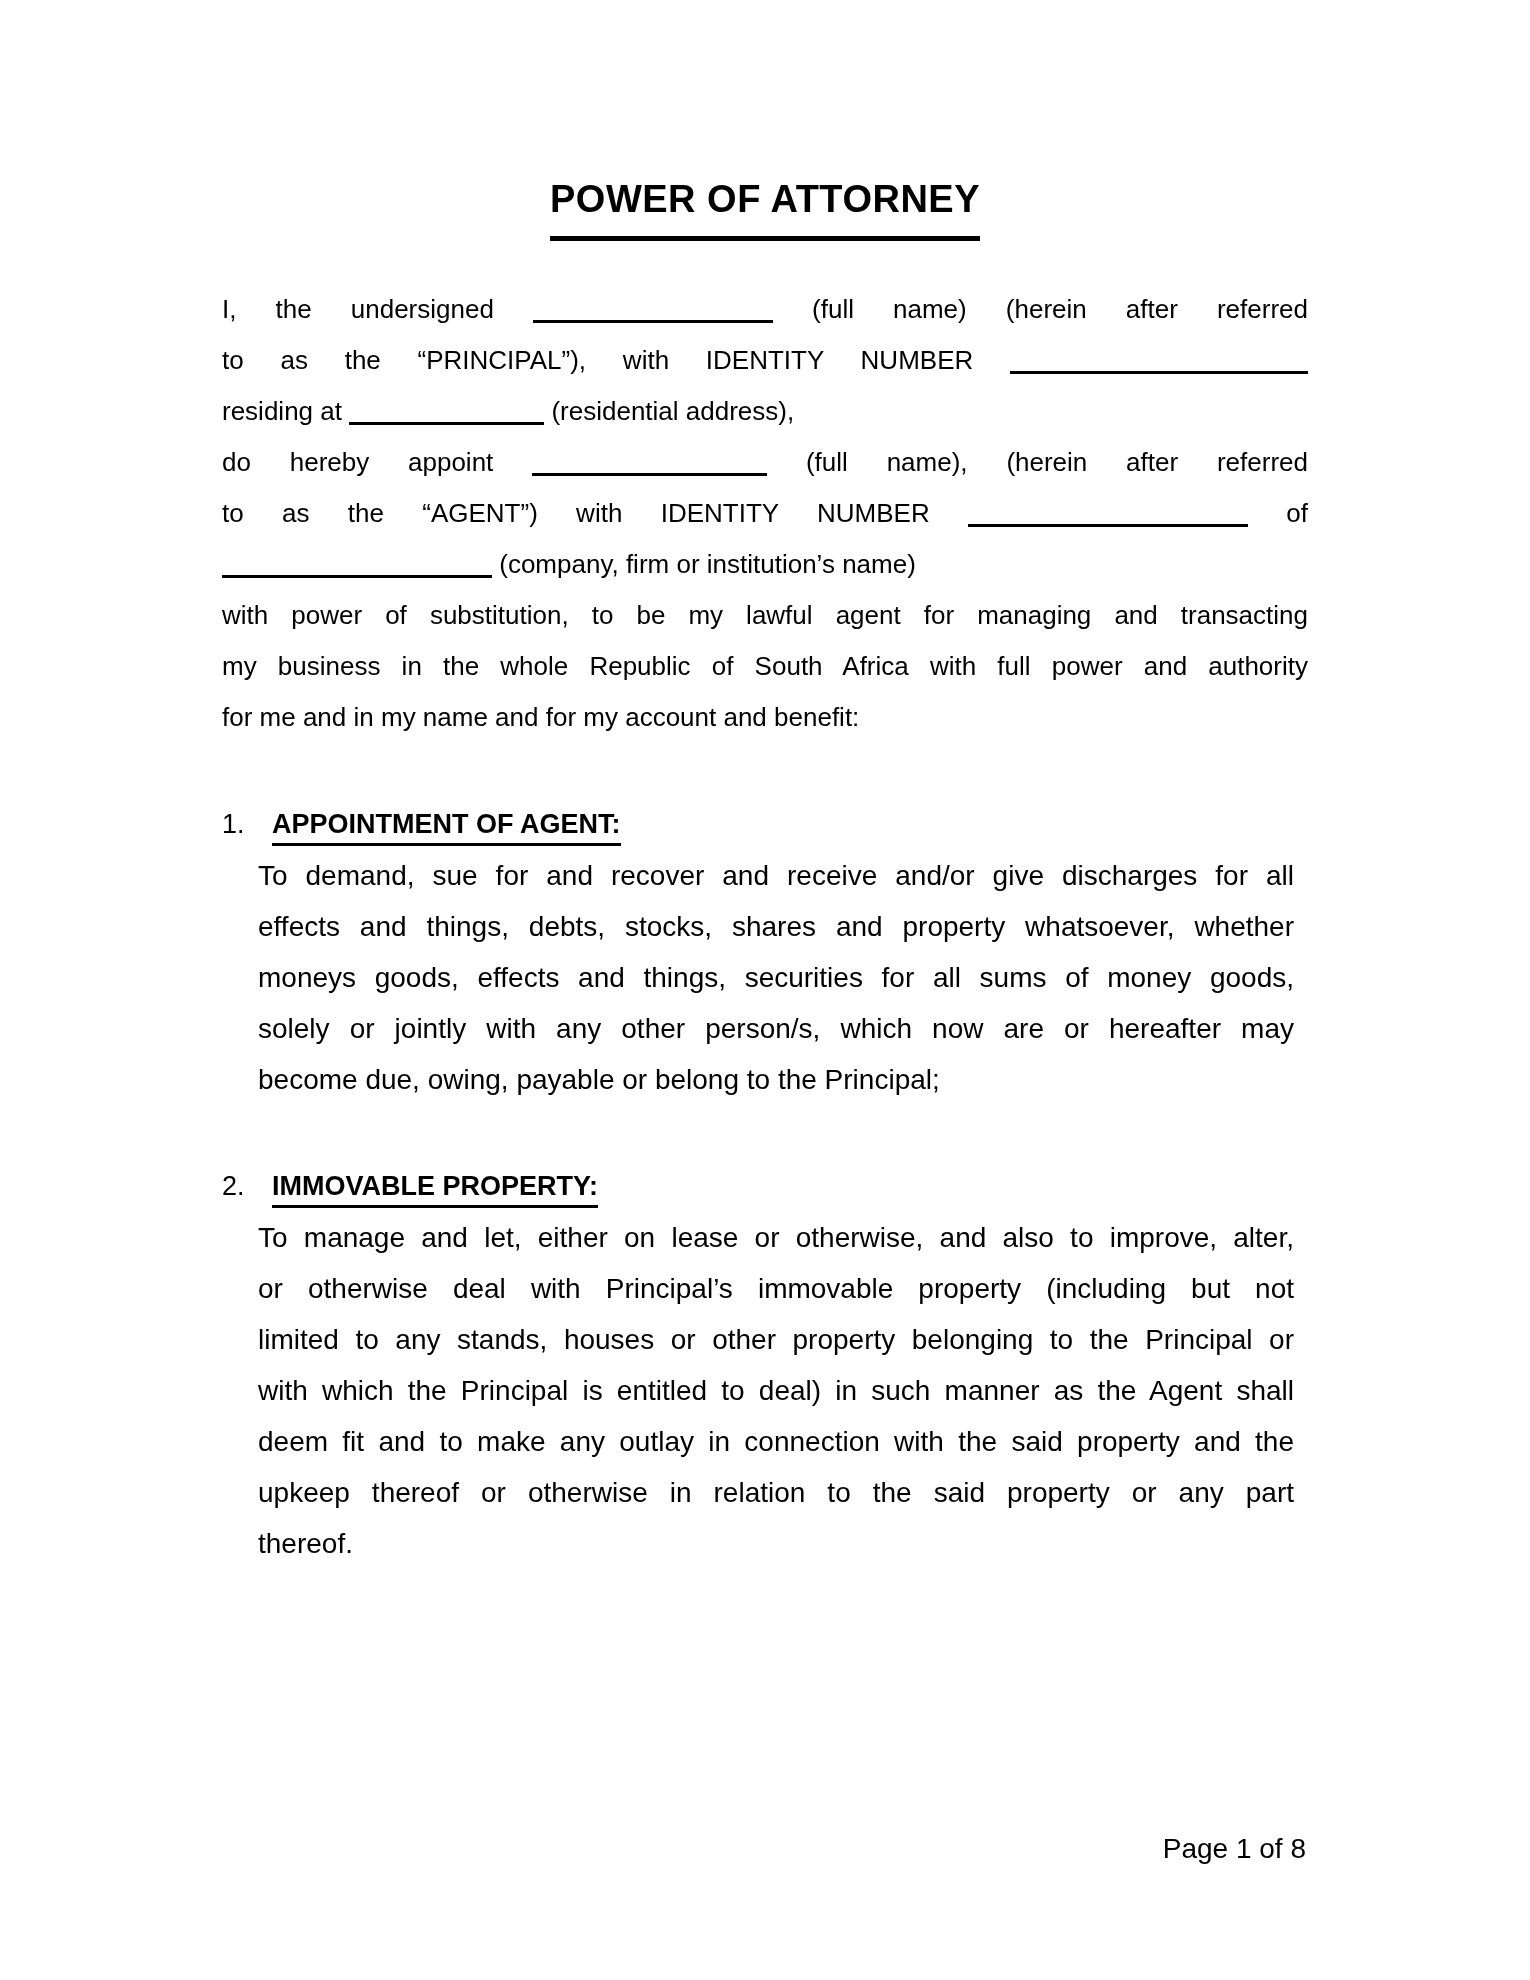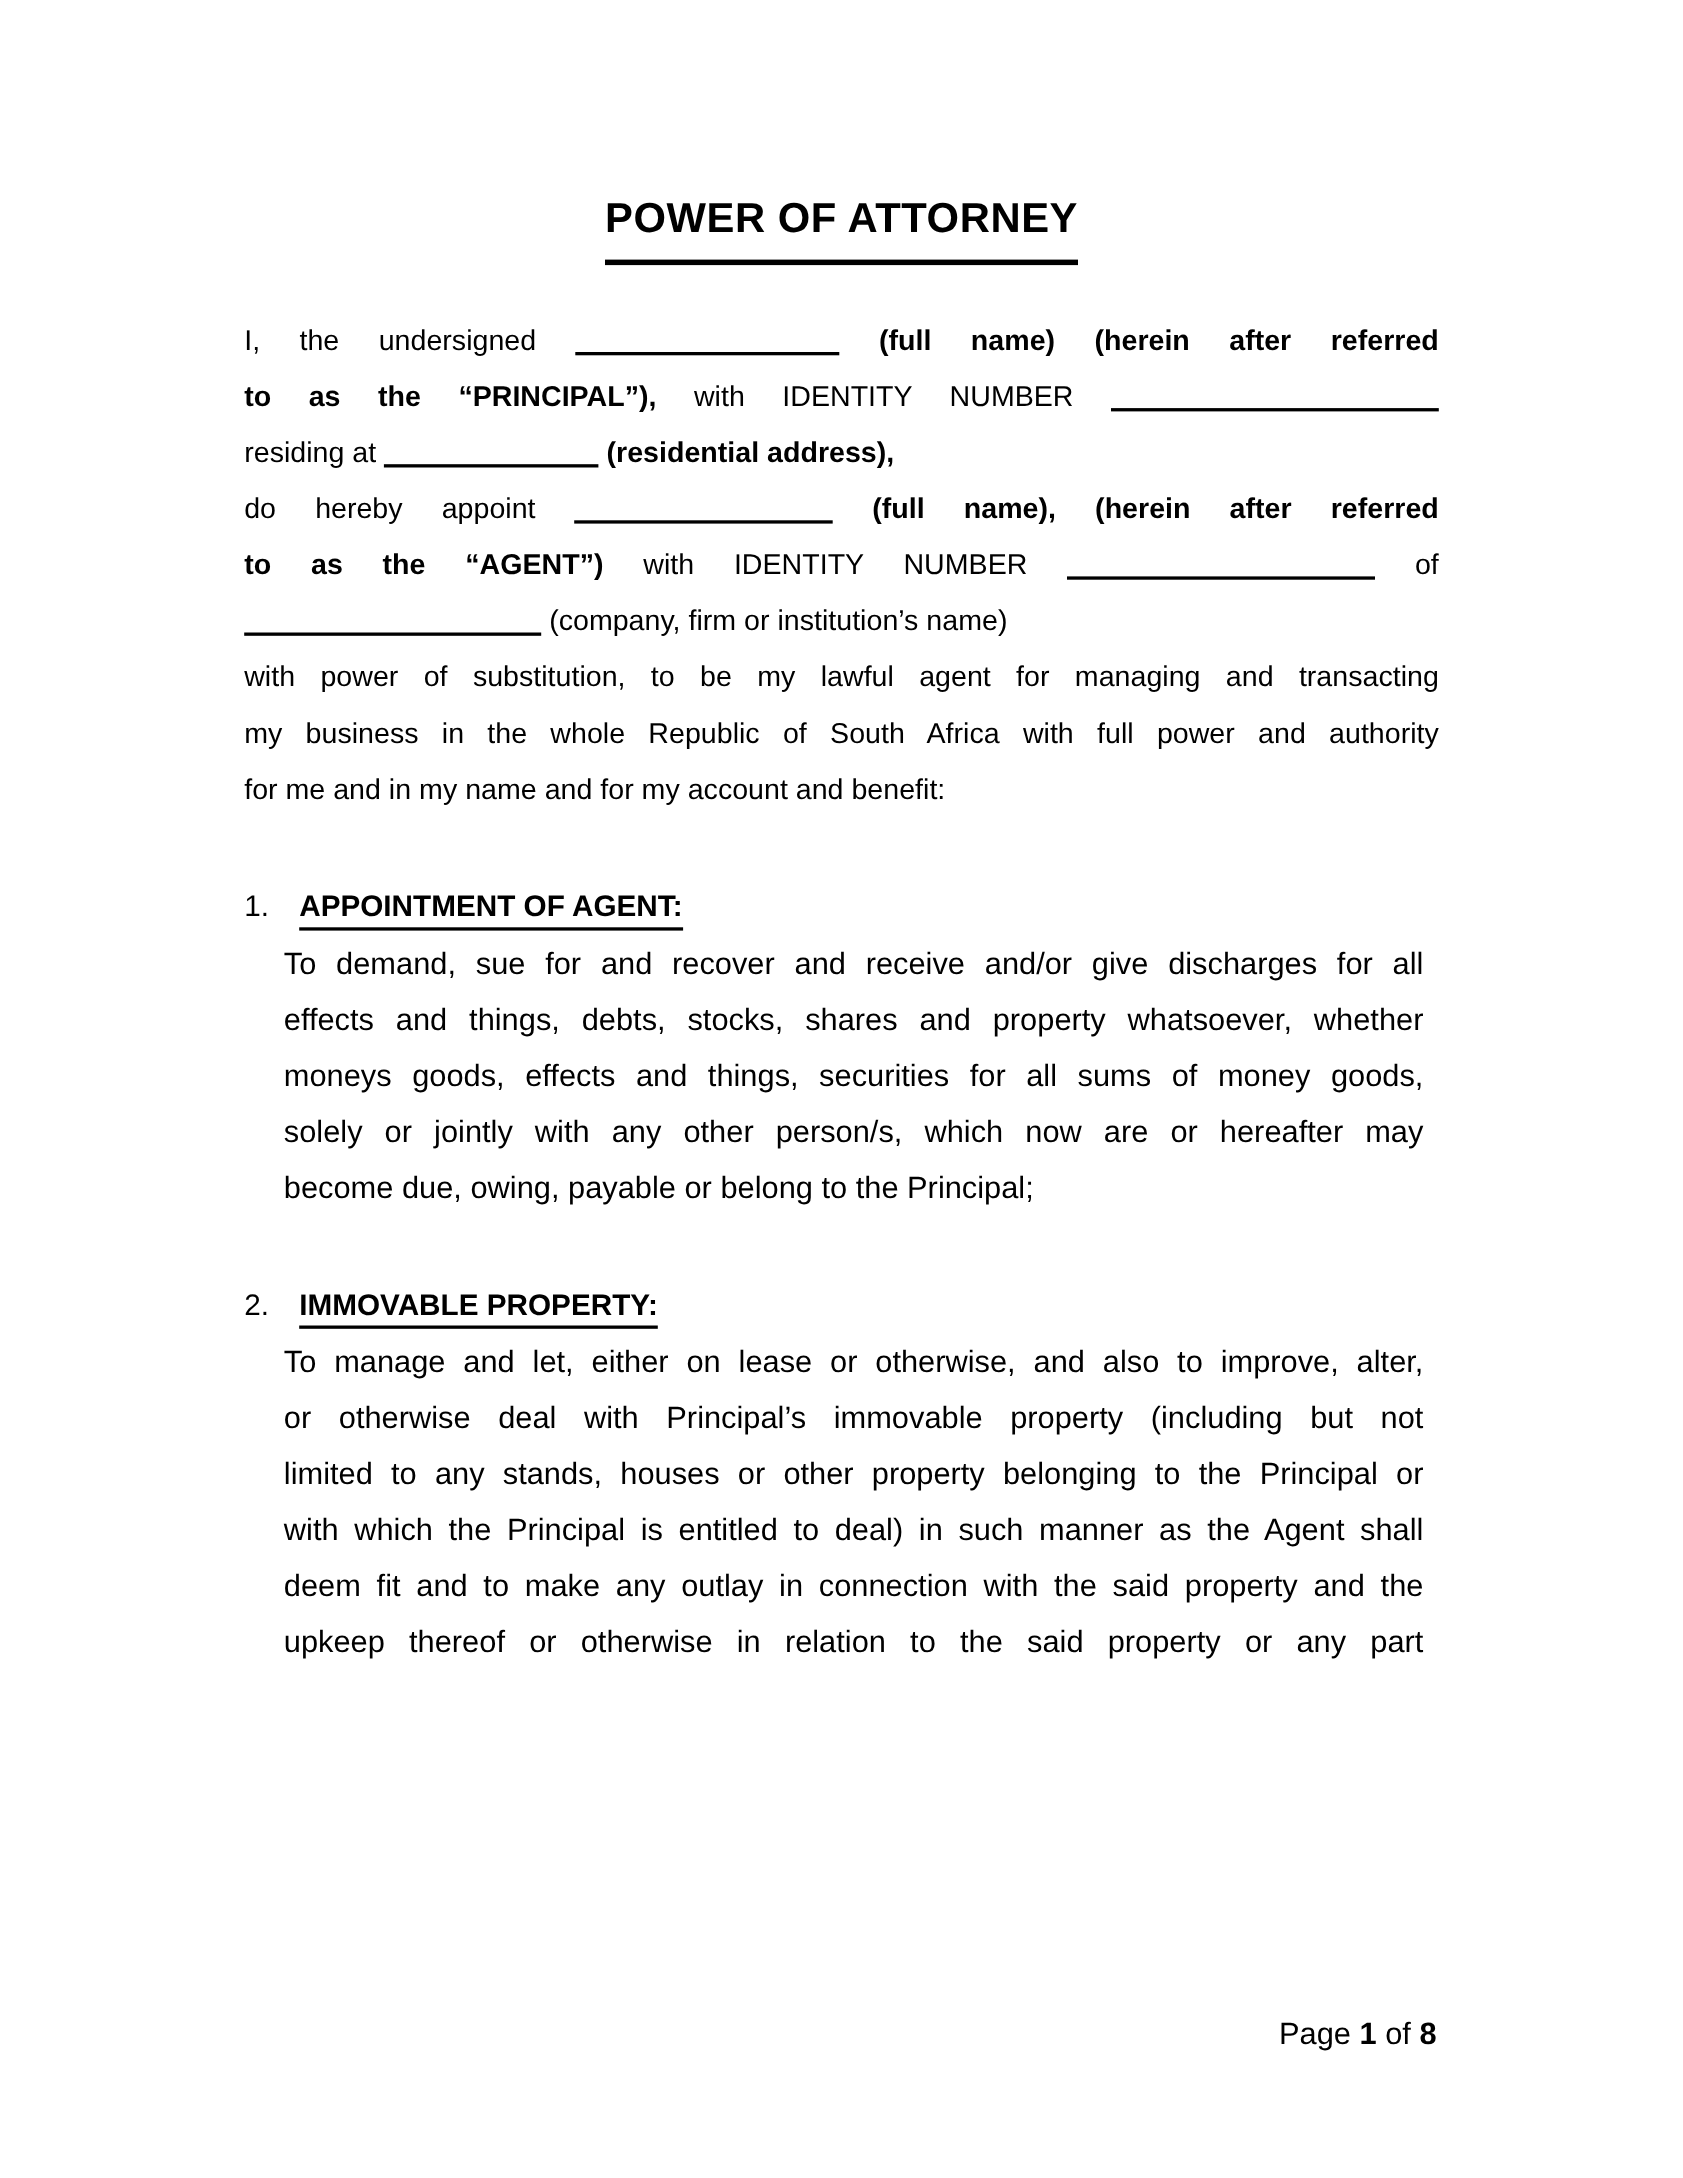--- a/index.html
+++ b/index.html
@@ -30,21 +30,21 @@
     margin: 62px 0 0 222px;
     width: 1086px;
     font-size: 26px;
     line-height: 51px;
   }
   .line { min-height: 51px; }
   .just {
     text-align: justify;
     text-align-last: justify;
   }
-  .b { font-weight: bold; }
+  .b { font-weight: normal; }
   .blank {
     display: inline-block;
     height: 6px;
     border-bottom: 3px solid #000;
     vertical-align: -5px;
   }
   .section {
     margin: 56px 0 0 222px;
     width: 1086px;
   }
@@ -115,20 +115,21 @@
     <div class="sec-head">
       <span class="num">2.</span><span class="txt">IMMOVABLE PROPERTY:</span>
     </div>
     <div class="sec-body">
         <div class="line just"><span>To manage and let, either on lease or otherwise, and also to improve, alter,</span></div>
         <div class="line just"><span>or otherwise deal with Principal’s immovable property (including but not</span></div>
         <div class="line just"><span>limited to any stands, houses or other property belonging to the Principal or</span></div>
         <div class="line just"><span>with which the Principal is entitled to deal) in such manner as the Agent shall</span></div>
         <div class="line just"><span>deem fit and to make any outlay in connection with the said property and the</span></div>
         <div class="line just"><span>upkeep thereof or otherwise in relation to the said property or any part</span></div>
+        <div class="line"><span>thereof.</span></div>
       </div>
   </div>
 
   <div class="footer">
     <span>Page</span>
     <span class="b">1</span>
     <span>of</span>
     <span class="b">8</span>
   </div>
 

